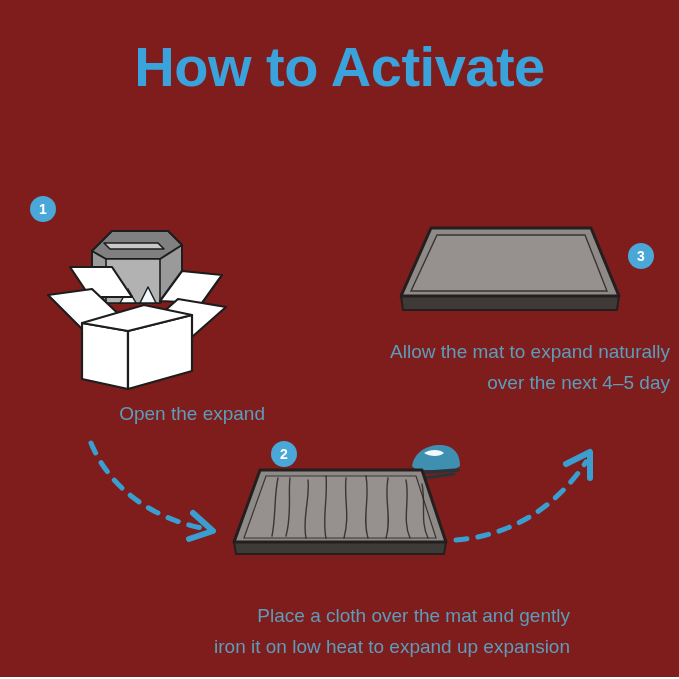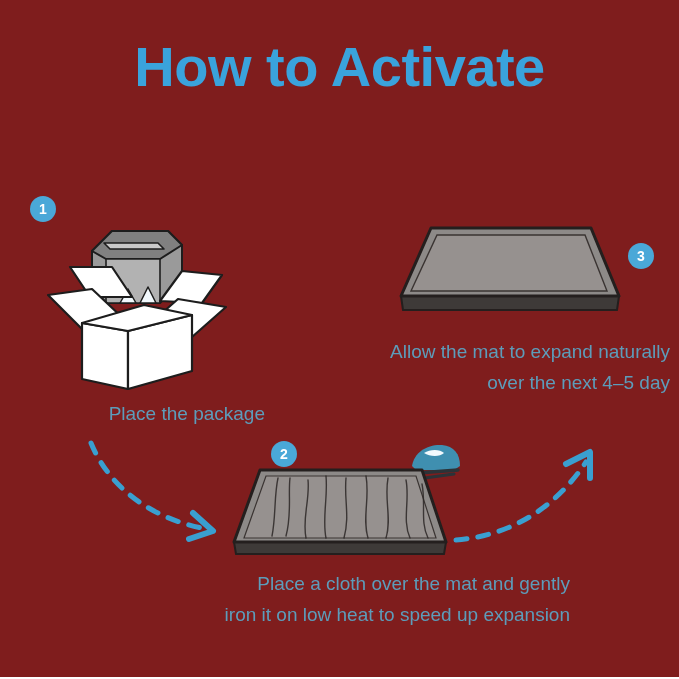--- a/index.html
+++ b/index.html
@@ -62,21 +62,21 @@
   .caption {
     position: absolute;
     color: #5d9cba;
     font-family: Liberation Sans, sans-serif;
     font-size: 19px;
     line-height: 31px;
     text-align: right;
     white-space: nowrap;
   }
   #caption-1 { left: 0px;   top: 398px; width: 265px; }
-  #caption-2 { left: 110px; top: 568px; width: 460px; }
+  #caption-2 { left: 110px; top: 600px; width: 460px; }
   #caption-3 { left: 320px; top: 336px; width: 350px; }
 
   
   .art { position: absolute; }
   #art-box   { left: 40px;  top: 215px; width: 195px; height: 175px; }
   #art-mat2  { left: 230px; top: 460px; width: 220px; height: 110px; }
   #art-mat3  { left: 395px; top: 220px; width: 230px; height: 105px; }
   #art-iron  { left: 398px; top: 440px; width: 72px; height: 52px; }
   #arrow-1   { left: 85px;  top: 435px; width: 170px; height: 115px; }
   #arrow-2   { left: 450px; top: 440px; width: 160px; height: 110px; }
@@ -109,21 +109,21 @@
       <path d="M8 80 L52 74 L86 106 L42 114 Z" fill="#ffffff" stroke="#1d1d1d" stroke-width="2.2" stroke-linejoin="round"></path>
       <path d="M186 92 L138 84 L104 114 L152 122 Z" fill="#ffffff" stroke="#1d1d1d" stroke-width="2.2" stroke-linejoin="round"></path>
 
       <path d="M42 108 L42 164 L88 174 L88 116 Z" fill="#ffffff" stroke="#1d1d1d" stroke-width="2.2" stroke-linejoin="round"></path>
       <path d="M88 116 L88 174 L152 156 L152 100 Z" fill="#ffffff" stroke="#1d1d1d" stroke-width="2.2" stroke-linejoin="round"></path>
       <path d="M42 108 L88 116 L152 100 L104 90 Z" fill="#ffffff" stroke="#1d1d1d" stroke-width="2.2" stroke-linejoin="round"></path>
     </svg>
   </div>
 
   <div id="caption-1" class="caption">
-    <span>Place the package</span>
+    <span>Open the expand</span>
   </div>
 
   <div id="arrow-1" class="art">
     <svg width="170" height="115" viewBox="0 0 170 115">
       <path d="M6 8 C 24 52, 66 84, 122 94" fill="none" stroke="#3a9fd0" stroke-width="5" stroke-linecap="round" stroke-dasharray="11 11"></path>
       <path d="M108 78 L128 96 L104 104" fill="none" stroke="#3a9fd0" stroke-width="6" stroke-linecap="round" stroke-linejoin="round"></path>
     </svg>
   </div>
 
   <div id="badge-2" class="badge">2</div>
@@ -155,21 +155,21 @@
         <path d="M136 16 C 140 38, 132 58, 138 78"></path>
         <path d="M158 18 C 154 40, 162 58, 156 78"></path>
         <path d="M176 20 C 180 40, 172 60, 180 78"></path>
         <path d="M192 24 C 196 44, 190 62, 198 78"></path>
       </g>
     </svg>
   </div>
 
   <div id="caption-2" class="caption">
     <span>Place a cloth over the mat and gently</span><br>
-    <span>iron it on low heat to speed up expansion</span>
+    <span>iron it on low heat to expand up expansion</span>
   </div>
 
   <div id="arrow-2" class="art">
     <svg width="160" height="110" viewBox="0 0 160 110">
       <path d="M6 100 C 58 96, 104 70, 136 22" fill="none" stroke="#3a9fd0" stroke-width="5" stroke-linecap="round" stroke-dasharray="11 11"></path>
       <path d="M116 24 L 140 12 L 140 38" fill="none" stroke="#3a9fd0" stroke-width="6" stroke-linecap="round" stroke-linejoin="round"></path>
     </svg>
   </div>
 
   <div id="badge-3" class="badge">3</div>

